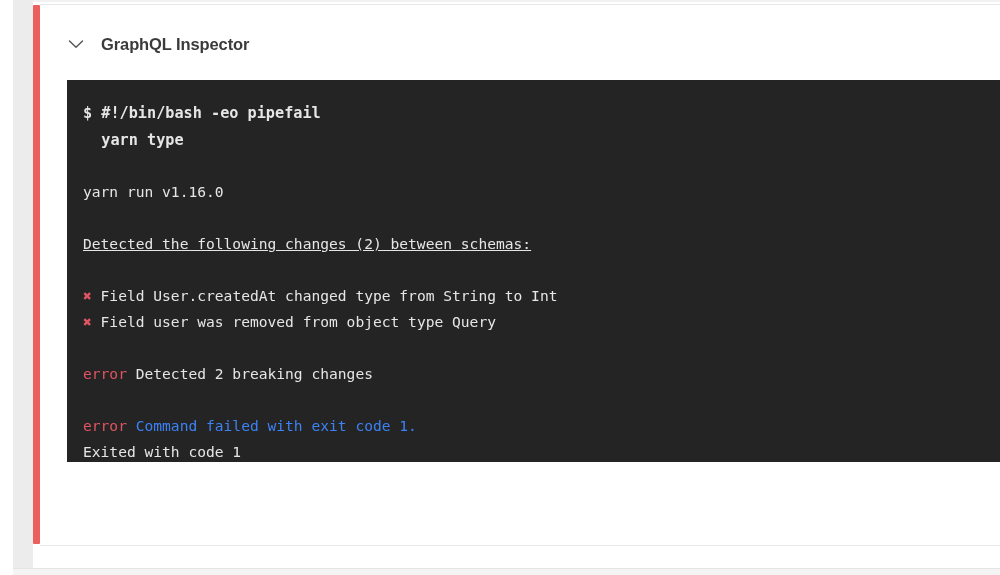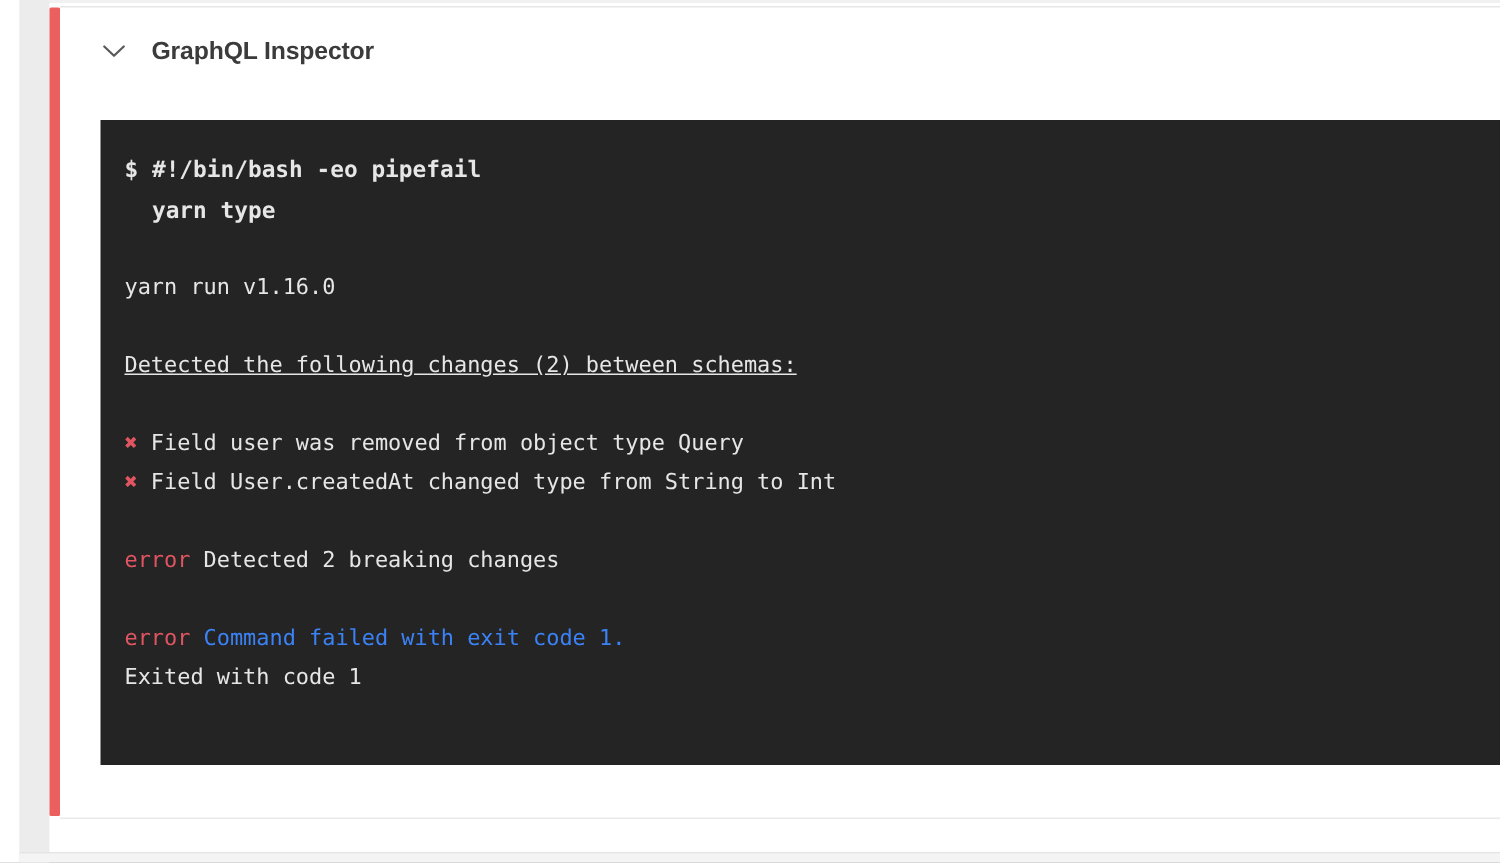--- a/index.html
+++ b/index.html
@@ -75,21 +75,21 @@
     top: 543px;
     right: 0;
     height: 1px;
     background: #e9e9e9;
   }
 
   
   .step-header {
     position: absolute;
     left: 30px;
-    top: 16px;
+    top: 26px;
     display: flex;
     align-items: center;
     gap: 12px;
     height: 32px;
   }
   .chevron-btn {
     width: 26px;
     height: 26px;
     display: flex;
     align-items: center;
@@ -104,21 +104,21 @@
     letter-spacing: -0.1px;
     white-space: nowrap;
   }
 
   
   .log-block {
     position: absolute;
     left: 34px;
     top: 78px;
     width: 933px;
-    height: 430px;
+    height: 382px;
     background: #242424;
     overflow: hidden;
     box-sizing: border-box;
     padding: 20px 0 0 16px;
   }
   .log-line {
     font-family: "DejaVu Sans Mono", "Liberation Mono", monospace;
     font-size: 14.6px;
     line-height: 26px;
     color: #e6e6e6;
@@ -179,22 +179,22 @@
 
     <div class="log-block" style="background: rgb(36, 36, 36);">
       <div id="log-lines">
           <div class="log-line cmd"><span class="tok-plain" style="color: rgb(230, 230, 230);">$ #!/bin/bash -eo pipefail</span></div>
           <div class="log-line cmd"><span class="tok-plain" style="color: rgb(230, 230, 230);">  yarn type</span></div>
           <div class="log-line blank">&nbsp;</div>
           <div class="log-line"><span class="tok-plain" style="color: rgb(230, 230, 230);">yarn run v1.16.0</span></div>
           <div class="log-line blank">&nbsp;</div>
           <div class="log-line"><span class="tok-plain" style="color: rgb(230, 230, 230); text-decoration: underline;">Detected the following changes (2) between schemas:</span></div>
           <div class="log-line blank">&nbsp;</div>
+          <div class="log-line"><span class="tok-cross" style="color: rgb(224, 85, 97);">✖</span><span class="tok-plain" style="color: rgb(230, 230, 230);"> Field User.createdAt changed type from String to Int</span></div>
           <div class="log-line"><span class="tok-cross" style="color: rgb(224, 85, 97);">✖</span><span class="tok-plain" style="color: rgb(230, 230, 230);"> Field user was removed from object type Query</span></div>
-          <div class="log-line"><span class="tok-cross" style="color: rgb(224, 85, 97);">✖</span><span class="tok-plain" style="color: rgb(230, 230, 230);"> Field User.createdAt changed type from String to Int</span></div>
           <div class="log-line blank">&nbsp;</div>
           <div class="log-line"><span class="tok-error" style="color: rgb(224, 85, 97);">error</span><span class="tok-plain" style="color: #e5e5e5;"> Detected 2 breaking changes</span></div>
           <div class="log-line blank">&nbsp;</div>
           <div class="log-line"><span class="tok-error" style="color: rgb(224, 85, 97);">error</span><span class="tok-plain" style="color: #3b82f6;"> Command failed with exit code 1.</span></div>
           <div class="log-line"><span class="tok-plain" style="color: rgb(230, 230, 230);">Exited with code 1</span></div>
         </div>
     </div>
 
     <div class="card-bottom-rule"></div>
   </div>

